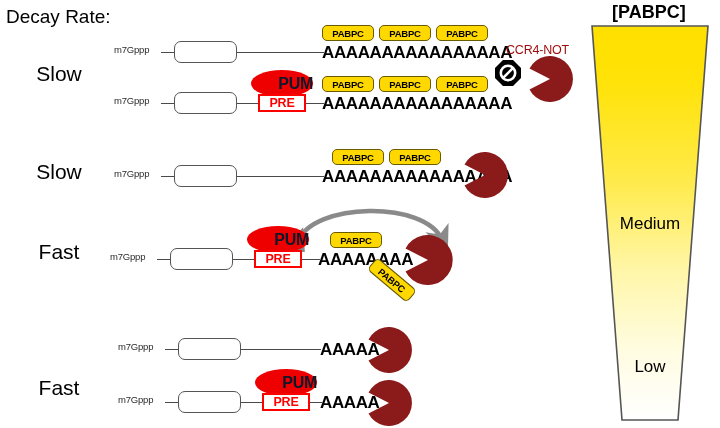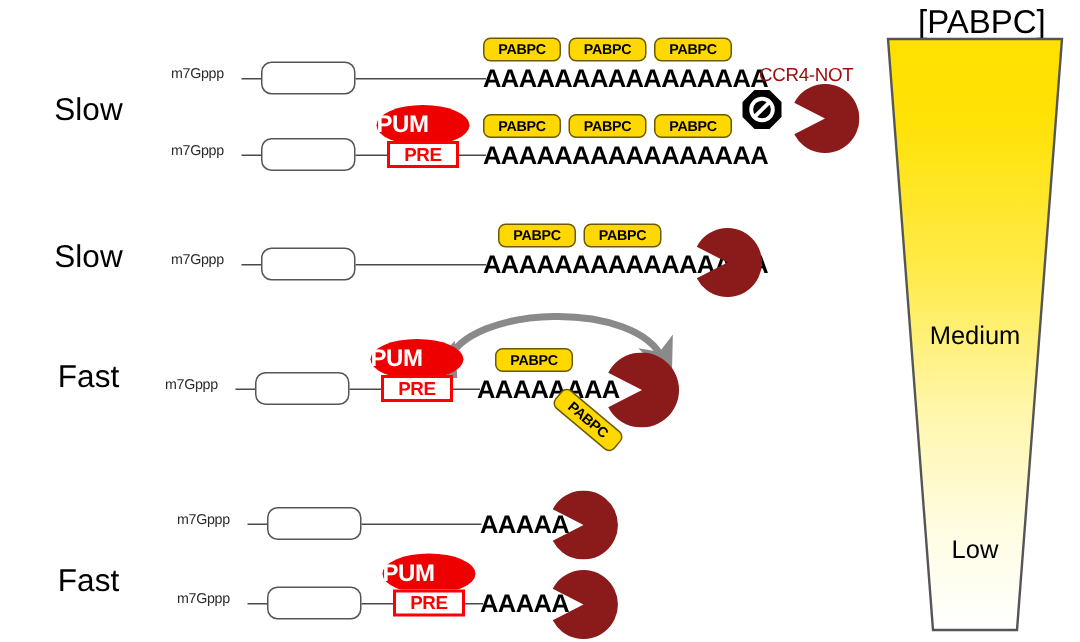--- a/index.html
+++ b/index.html
@@ -17,21 +17,21 @@
   }
 
   
   .heading {
     position: absolute;
     font-size: 19px;
     color: #000000;
     white-space: nowrap;
   }
   #decay-rate-heading { left: 6px;  top: 6px; }
-  #pabpc-conc-heading { left: 612px; top: 2px; font-size: 22px; }
+  #pabpc-conc-heading { left: 612px; top: 2px; font-size: 18px; font-weight: bold; }
 
   
   .rate-label {
     position: absolute;
     font-size: 21px;
     color: #000000;
     white-space: nowrap;
     text-align: center;
     width: 110px;
   }
@@ -88,24 +88,24 @@
     transform: rotate(40deg);
   }
 
   
   .pum {
     position: absolute;
     width: 62px;
     height: 27px;
     background: #ee0000;
     border-radius: 50%;
-    color: #ffffff;
+    color: #0f172a;
     font-size: 16px;
     font-weight: bold;
-    text-align: left;
+    text-align: right;
     line-height: 27px;
     letter-spacing: -0.3px;
   }
   .pre {
     position: absolute;
     width: 48px;
     height: 18px;
     background: #ffffff;
     border: 2px solid #ff0000;
     color: #ff0000;
@@ -143,20 +143,21 @@
     color: #000000;
     text-align: center;
     white-space: nowrap;
   }
 </style>
 </head>
 <body>
 
 <div id="figure">
 
+  <div class="heading" id="decay-rate-heading">Decay Rate:</div>
 
   <div class="heading" id="pabpc-conc-heading">[PABPC]</div>
 
   <div class="rate-label" style="left:4px; top:62px;">Slow</div>
 
   <div class="mrna">
     <div class="cap-label" style="left:114px; top:44px;">m7Gppp</div>
     <div class="backbone" style="left:161px; top:52px; width:14px;"></div>
     <div class="orf-box" style="left:174px; top:41px; width:63px; height:22px;"></div>
     <div class="backbone" style="left:237px; top:52px; width:87px;"></div>

